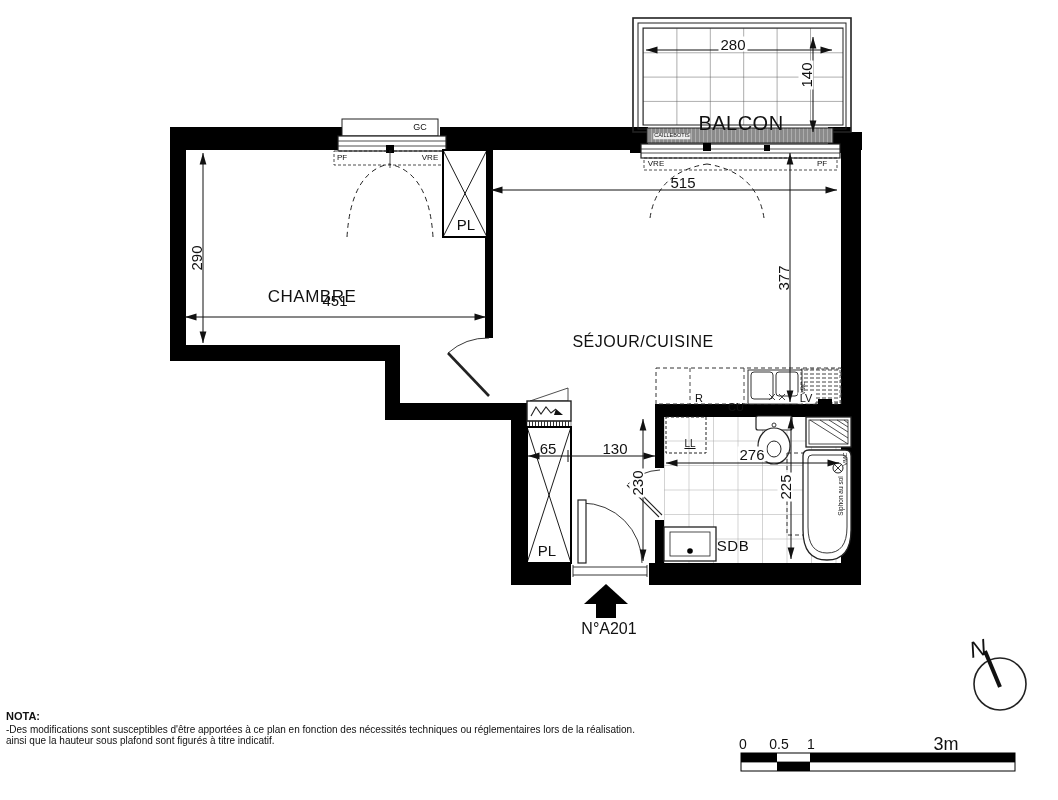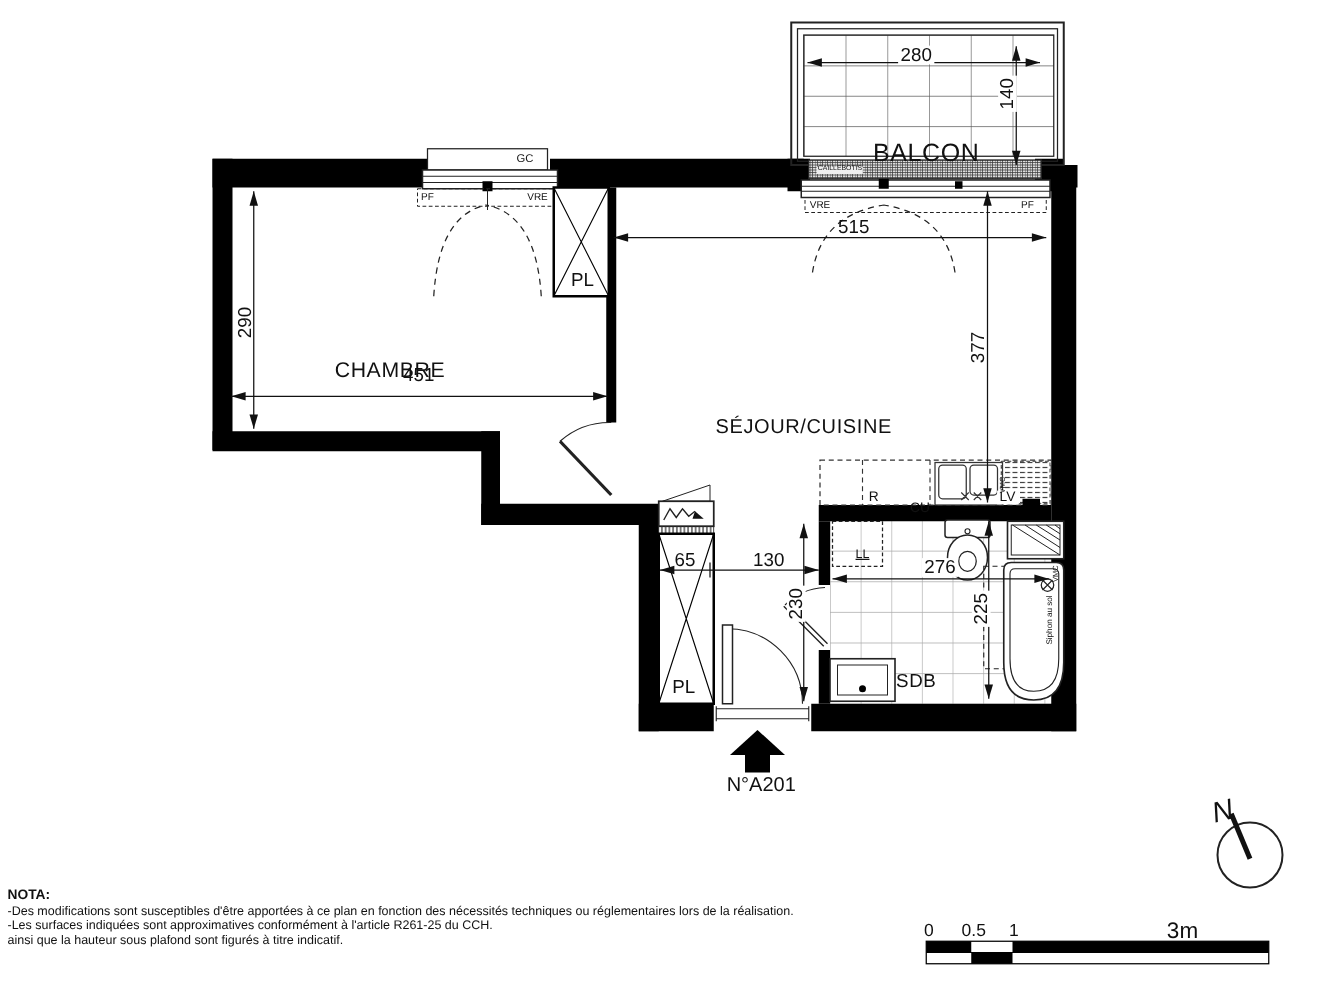--- a/index.html
+++ b/index.html
@@ -232,17 +232,16 @@
 <span class="lbl tilt" style="left:978px;top:649px;font-size:23px;">N</span>
 
 <span class="lbl" style="left:743px;top:744px;font-size:14px;">0</span>
 <span class="lbl" style="left:779px;top:744px;font-size:14px;">0.5</span>
 <span class="lbl" style="left:811px;top:744px;font-size:14px;">1</span>
 <span class="lbl" style="left:946px;top:744px;font-size:18px;">3m</span>
 
 <div class="nota">
   <div class="t">NOTA:</div>
   <div>-Des modifications sont susceptibles d'être apportées à ce plan en fonction des nécessités techniques ou réglementaires lors de la réalisation.</div>
-  <div>-Les surfaces indiquées sont approximatives conformément à l'article R261-25 du CCH.</div>
   <div>ainsi que la hauteur sous plafond sont figurés à titre indicatif.</div>
 </div>
 
 </div>
 
 </body></html>

